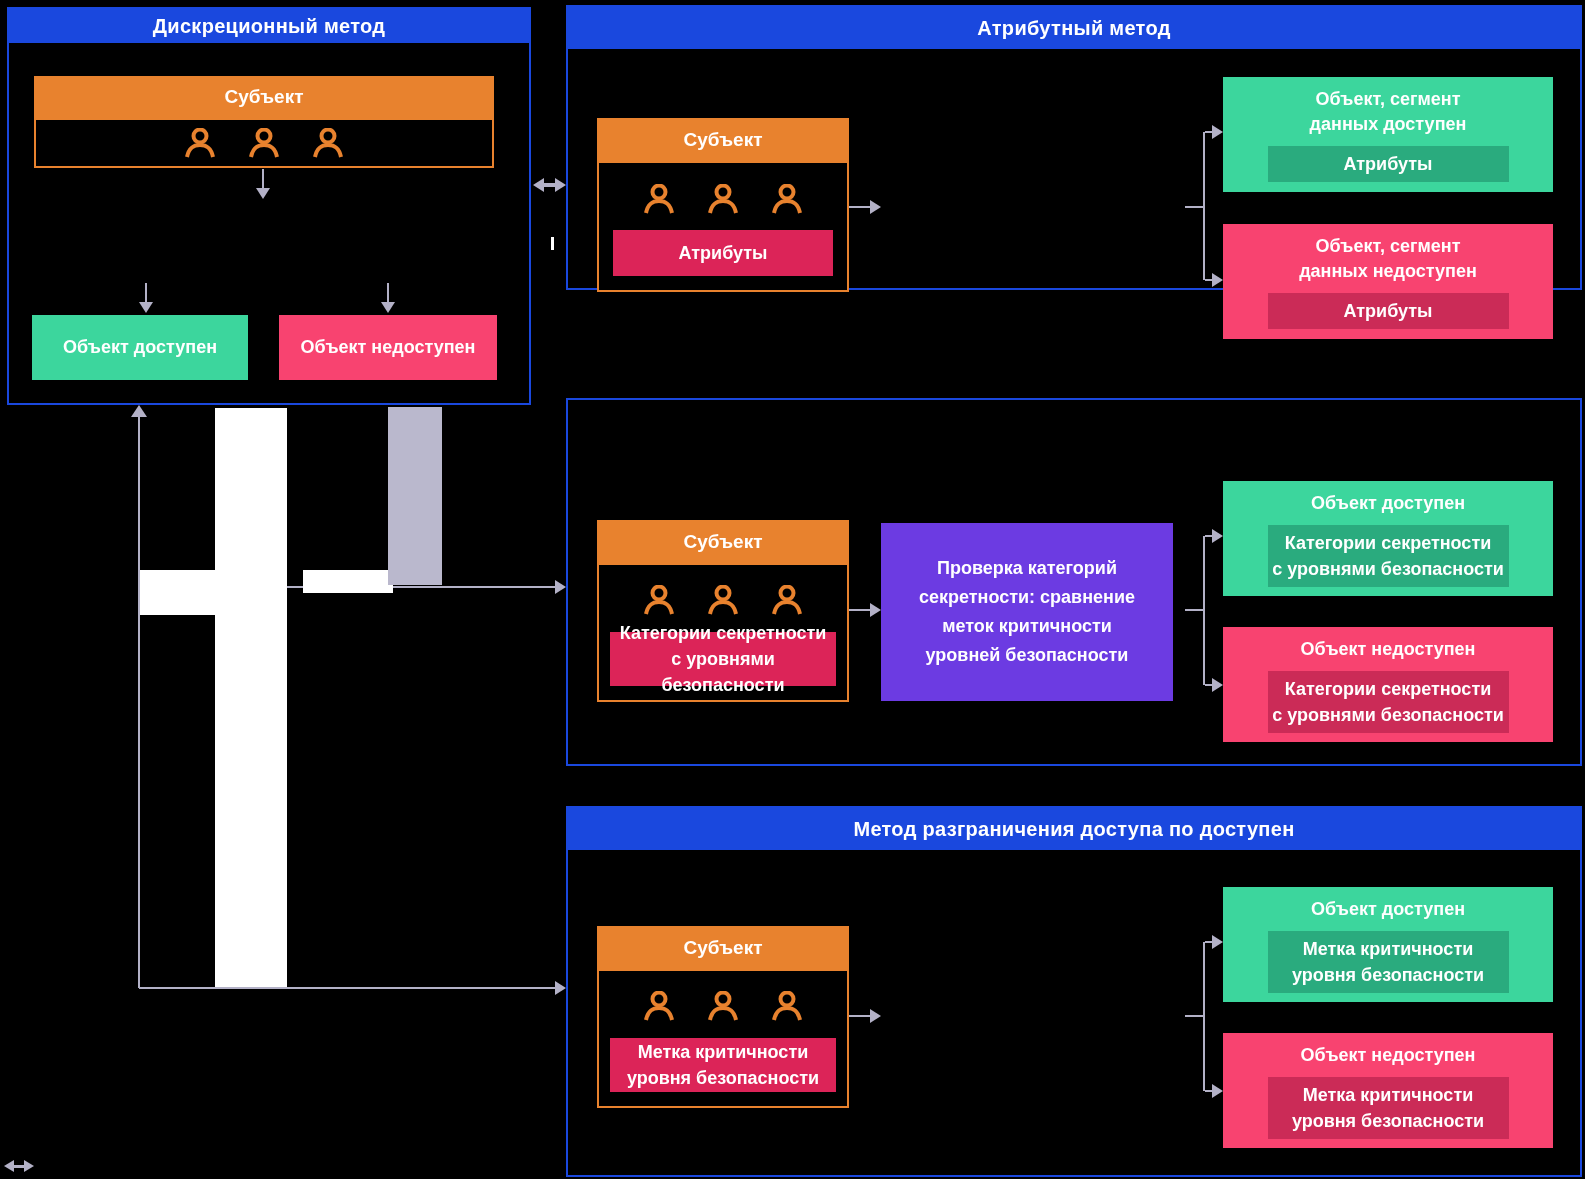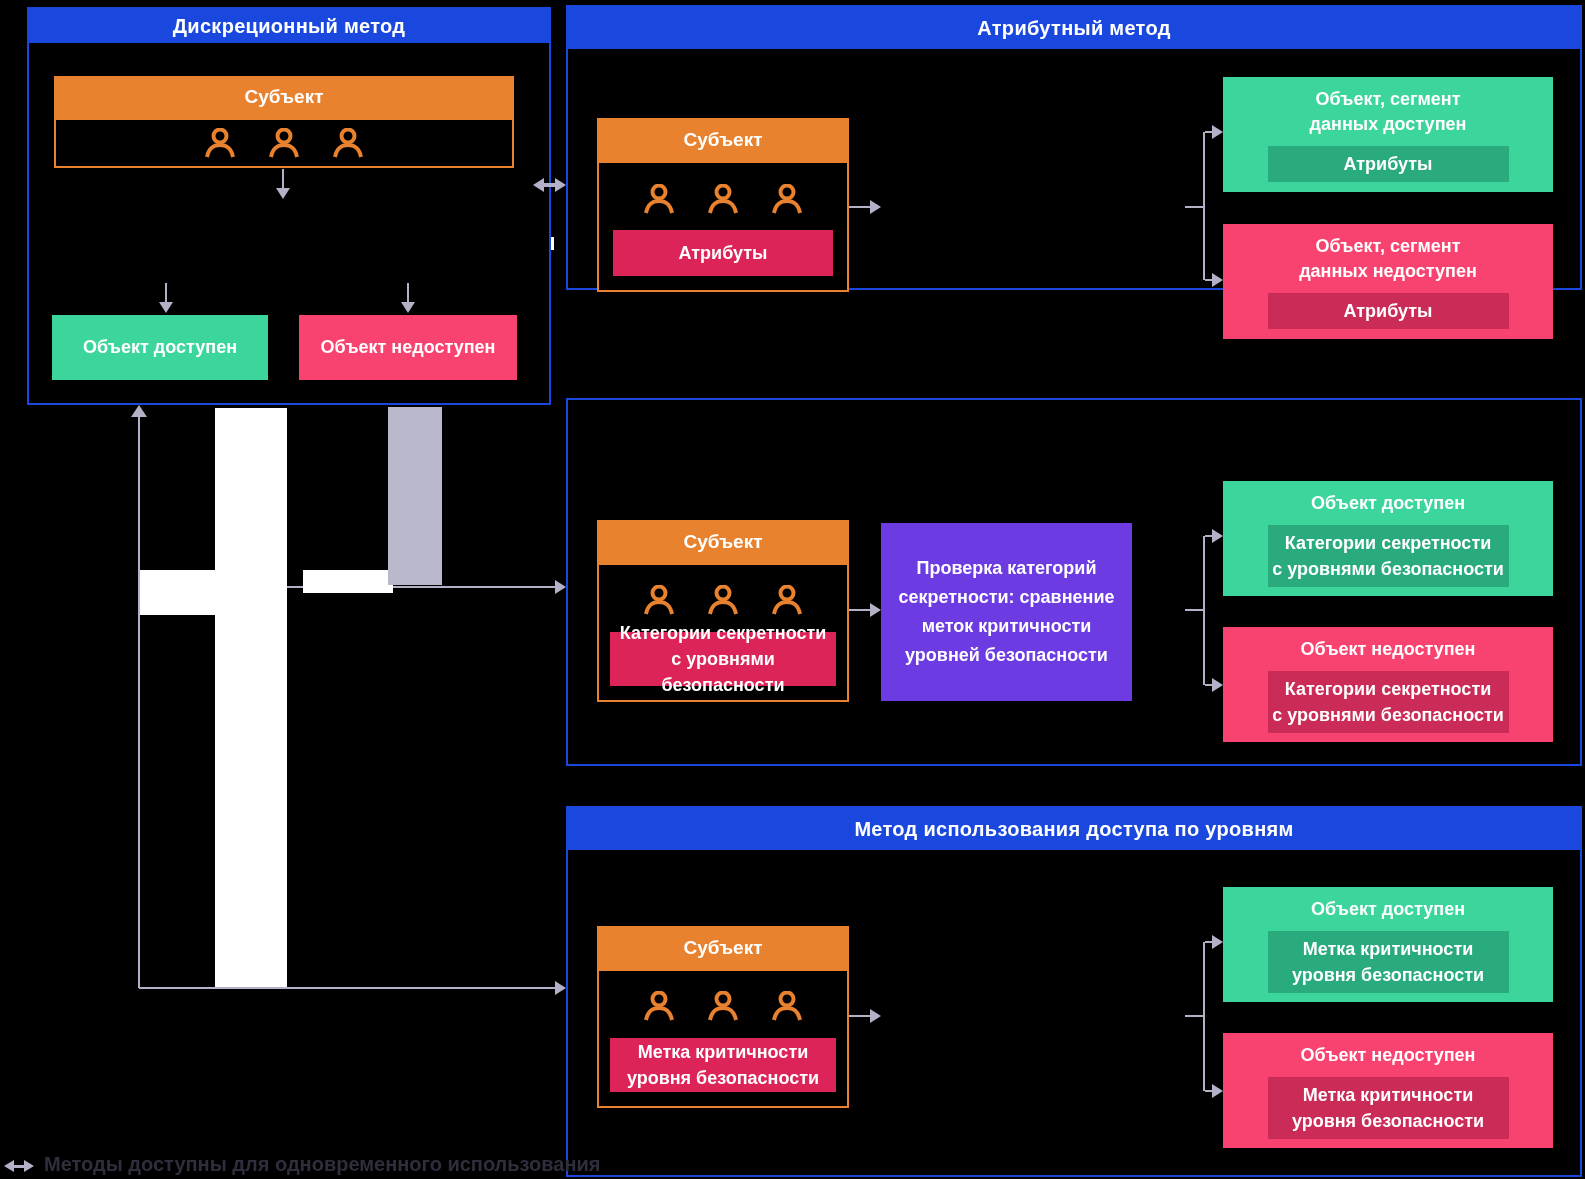--- a/index.html
+++ b/index.html
@@ -46,21 +46,21 @@
   .lav{position:absolute;background:#bab8cd;z-index:6;}
   .conn{z-index:4;}
   
   #legend-label{position:absolute;left:44px;top:1153px;font-size:20px;font-weight:700;color:#2e2e3c;}
 </style>
 </head>
 <body>
 
 <div id="canvas">
 
-  <div class="panel" style="left:7px;top:7px;width:524px;height:398px;margin-left:20px;">
+  <div class="panel" style="left:7px;top:7px;width:524px;height:398px;">
     <div class="phead" style="height:34px;">
       <span>Дискреционный метод</span>
     </div>
     <div class="pc" style="top:34px;">
       <div class="obox" style="left:25px;top:33px;width:460px;height:42px;">
         <span>Субъект</span>
       </div>
       <div class="sbody" style="left:25px;top:75px;width:460px;height:50px;">
         <div class="icons" style="margin-top:8px;">
           <svg width="38" height="30" viewBox="0 0 38 30" fill="none" stroke="#e8822e" stroke-width="4">
@@ -156,21 +156,21 @@
           <svg width="38" height="30" viewBox="0 0 38 30" fill="none" stroke="#e8822e" stroke-width="4">
               <circle cx="19" cy="8" r="6.5"></circle>
               <path d="M6 29 C8 19.5 12.5 17 19 17 C25.5 17 30 19.5 32 29"></path>
             </svg>
         </div>
         <div class="tag pre" style="width:226px;height:54px;">Категории секретности
 с уровнями безопасности</div>
       </div>
       <div class="ln" style="left:281px;top:165px;width:24px;height:2px;"></div>
       <div class="tri-right" style="left:302px;top:159px;"></div>
-      <div class="process pre" style="left:313px;top:79px;width:251px;height:178px;">
+      <div class="process pre" style="left:313px;top:79px;width:292px;height:178px;">
         <span class="pre">Проверка категорий
 секретности: сравнение
 меток критичности
 уровней безопасности</span>
       </div>
       <div class="ln conn" style="left:617px;top:165px;width:18px;height:2px;"></div>
       <div class="ln conn" style="left:635px;top:92px;width:2px;height:149px;"></div>
       <div class="ln conn" style="left:637px;top:91px;width:8px;height:2px;"></div>
       <div class="tri-right" style="left:644px;top:85px;"></div>
       <div class="ln conn" style="left:637px;top:240px;width:8px;height:2px;"></div>
@@ -183,21 +183,21 @@
       <div class="result pink" style="left:655px;top:183px;">
         <div class="rtitle pre">Объект недоступен</div>
         <div class="rtag pink pre">Категории секретности
 с уровнями безопасности</div>
       </div>
     </div>
   </div>
 
   <div class="panel" style="left:566px;top:806px;width:1016px;height:371px;">
     <div class="phead" style="height:42px;">
-      <span>Метод использования доступа по уровням</span>
+      <span>Метод разграничения доступа по доступен</span>
     </div>
     <div class="pc" style="top:42px;">
       <div class="obox" style="left:29px;top:76px;width:252px;height:43px;">
         <span>Субъект</span>
       </div>
       <div class="sbody" style="left:29px;top:119px;width:252px;height:139px;">
         <div class="icons" style="margin-top:20px;">
           <svg width="38" height="30" viewBox="0 0 38 30" fill="none" stroke="#e8822e" stroke-width="4">
               <circle cx="19" cy="8" r="6.5"></circle>
               <path d="M6 29 C8 19.5 12.5 17 19 17 C25.5 17 30 19.5 32 29"></path>
@@ -248,15 +248,14 @@
 
   <div class="wshape" style="left:215px;top:408px;width:72px;height:579px;"></div>
   <div class="wshape" style="left:140px;top:570px;width:75px;height:45px;"></div>
   <div class="wshape" style="left:303px;top:570px;width:90px;height:23px;"></div>
   <div class="lav" style="left:388px;top:407px;width:54px;height:178px;"></div>
   <div class="wshape" style="left:551px;top:237px;width:3px;height:13px;"></div>
 
   <div class="tri-left conn" style="left:4px;top:1160px;border-top-width:6px;border-bottom-width:6px;border-right-width:10px;"></div>
   <div class="ln conn" style="left:13px;top:1165px;width:12px;height:3px;"></div>
   <div class="tri-right conn" style="left:24px;top:1160px;border-top-width:6px;border-bottom-width:6px;border-left-width:10px;"></div>
-  <div id="legend-label">Методы доступны для одновременного использования</div>
 
 </div>
 
 </body></html>

